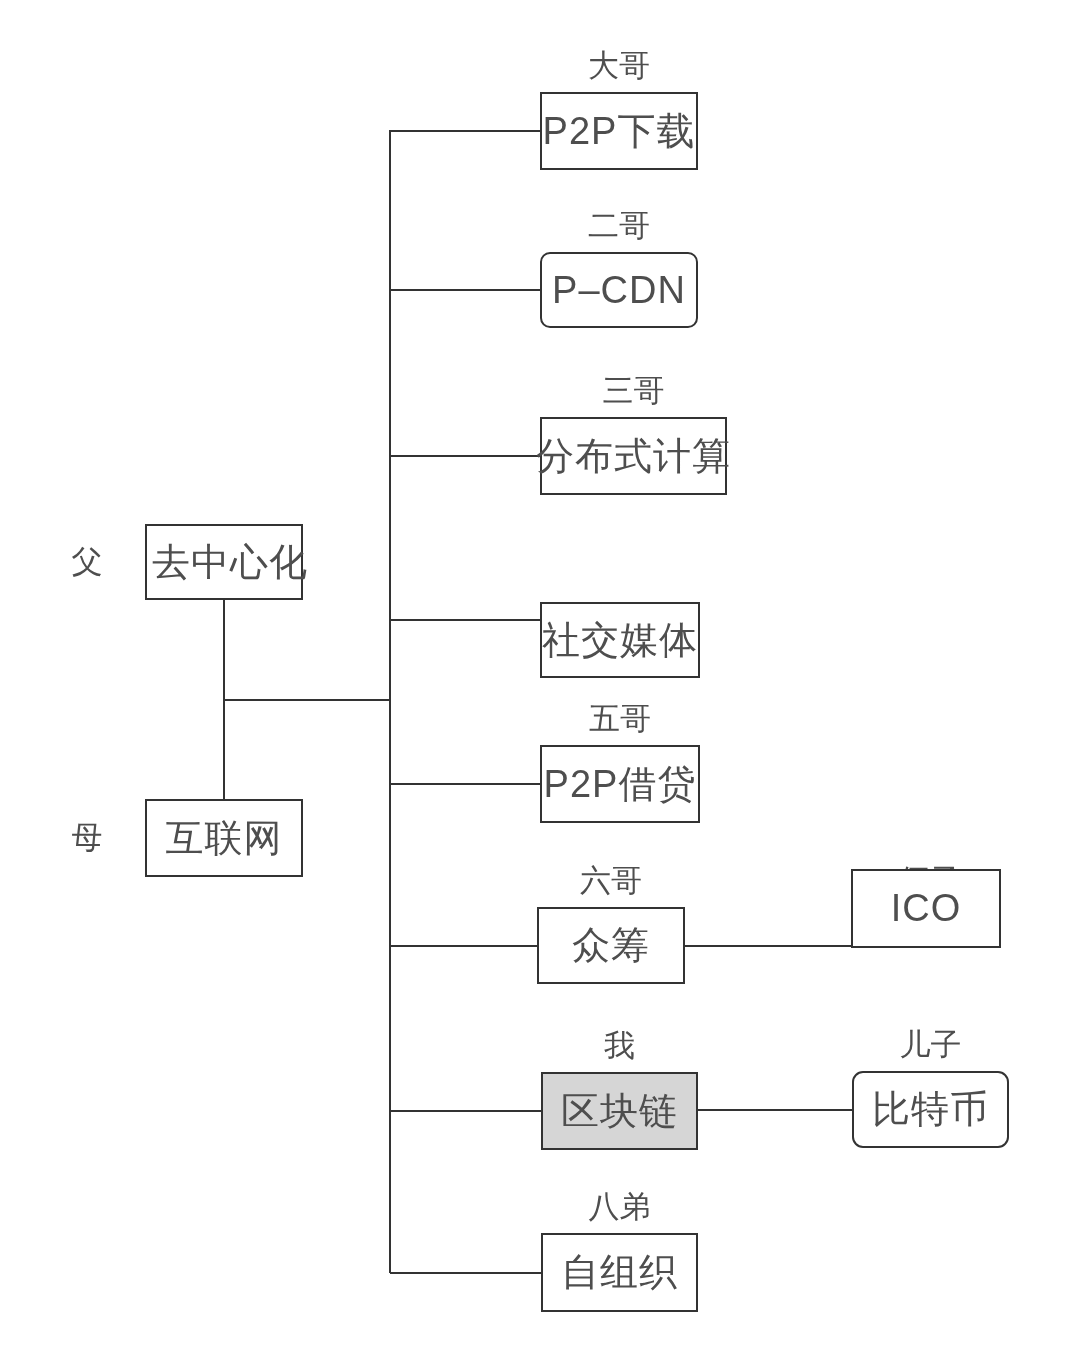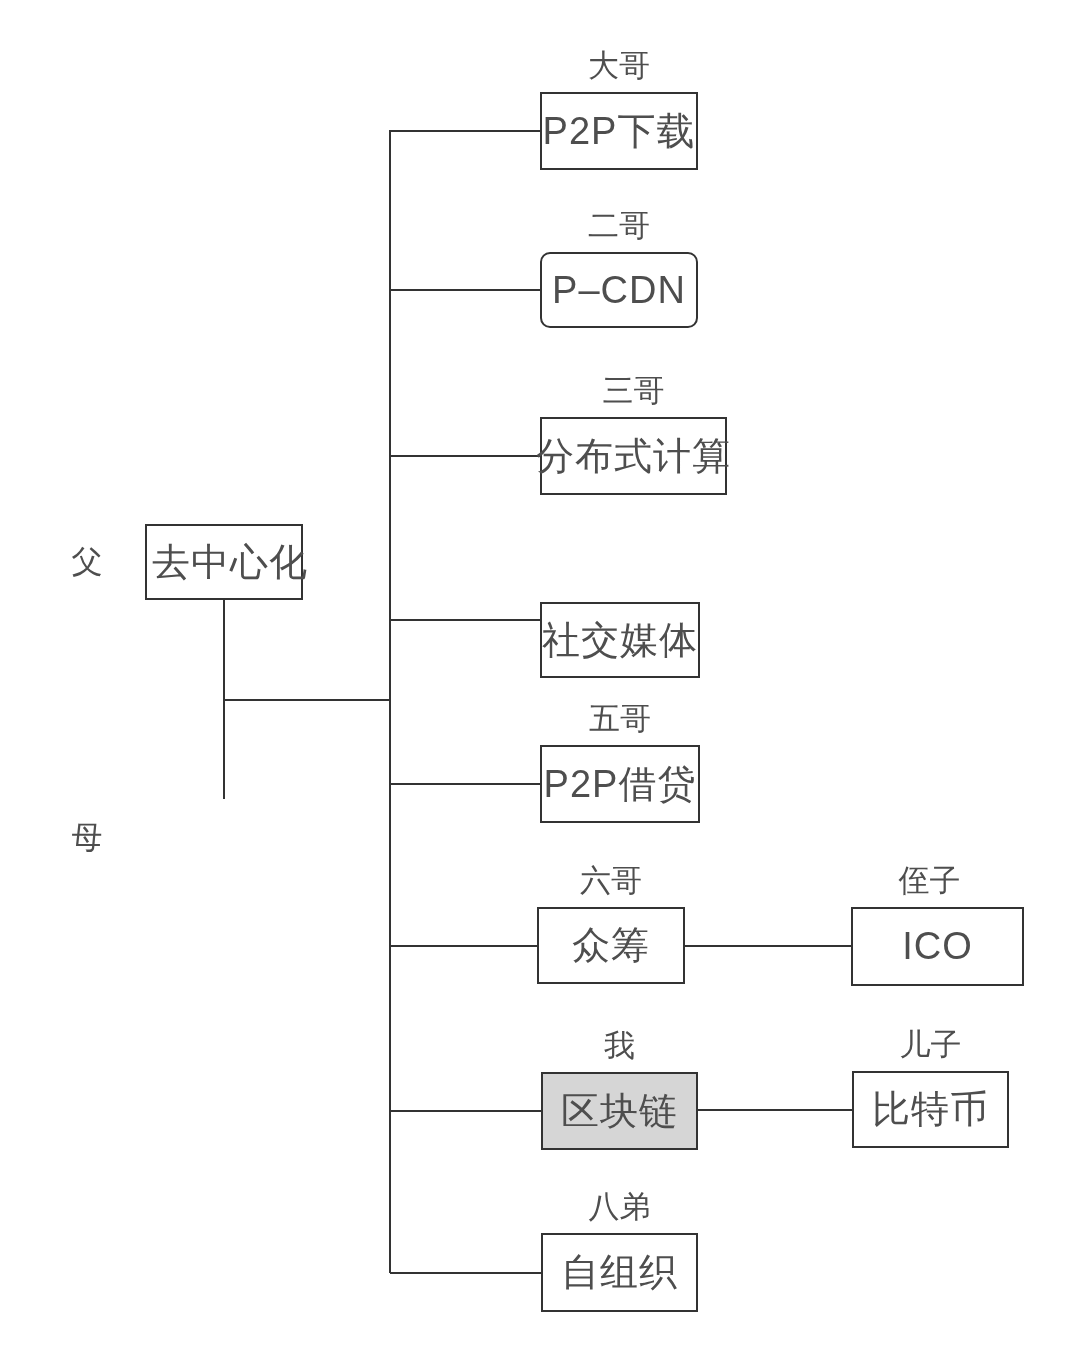--- a/index.html
+++ b/index.html
@@ -56,22 +56,22 @@
   
   .box-p2p-download     { left:540px; top:92px;   width:158px; height:78px; }
   .box-p-cdn            { left:540px; top:252px;  width:158px; height:76px;border-radius:10px; }
   .box-distributed     { left:540px; top:417px;  width:187px; height:78px; }
   .box-social-media     { left:540px; top:582px;  width:160px; height:76px;margin-top:20px; }
   .box-p2p-lending      { left:540px; top:745px;  width:160px; height:78px; }
   .box-crowdfunding     { left:537px; top:907px;  width:148px; height:77px; }
   .box-blockchain       { left:541px; top:1072px; width:157px; height:78px; }
   .box-self-org         { left:541px; top:1233px; width:157px; height:79px; }
   
-  .box-ico              { left:851px; top:907px;  width:173px; height:79px; }
-  .box-bitcoin          { left:852px; top:1071px; width:157px; height:77px; }
+  .box-ico              { left:851px; top:869px;  width:150px; height:79px; }
+  .box-bitcoin          { left:852px; top:1071px; width:157px; height:77px;border-radius:11px; }
   
   .rel-1 { left:540px; top:46px;   width:158px; }
   .rel-2 { left:540px; top:206px;  width:158px; }
   .rel-3 { left:540px; top:371px;  width:187px; }
   .rel-4 { left:540px; top:536px;  width:160px; }
   .rel-5 { left:540px; top:699px;  width:160px;text-align:center; }
   .rel-6 { left:537px; top:861px;  width:148px; }
   .rel-7 { left:541px; top:1026px; width:157px; }
   .rel-8 { left:541px; top:1187px; width:157px; }
   .rel-nephew { left:851px; top:861px;  width:157px; }
@@ -98,20 +98,21 @@
     <line x1="224" y1="600" x2="224" y2="799"></line>
     <line x1="224" y1="700" x2="390" y2="700"></line>
 
     <line x1="685" y1="946" x2="851" y2="946"></line>
     <line x1="698" y1="1110" x2="852" y2="1110"></line>
   </svg>
 
   <div class="rel rel-father">父</div>
   <div class="node box-decentralization">去中心化</div>
   <div class="rel rel-mother">母</div>
+  <div class="node box-internet">互联网</div>
 
   <div class="rel rel-1">大哥</div>
   <div class="node box-p2p-download">P2P下载</div>
 
   <div class="rel rel-2">二哥</div>
   <div class="node box-p-cdn">P–CDN</div>
 
   <div class="rel rel-3">三哥</div>
   <div class="node box-distributed">分布式计算</div>
 

